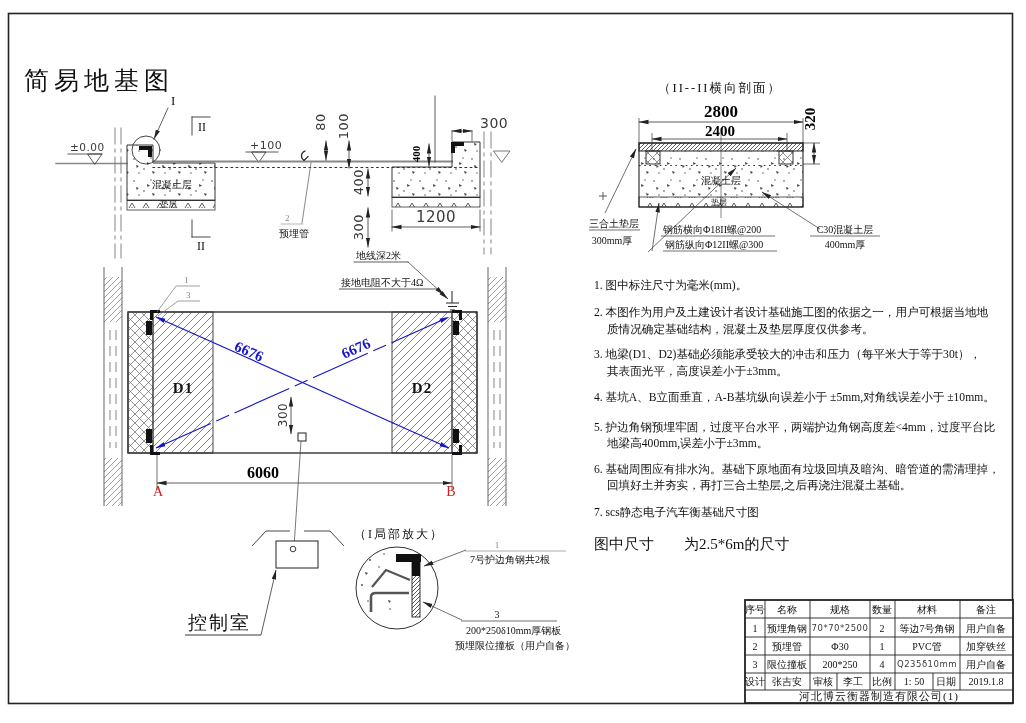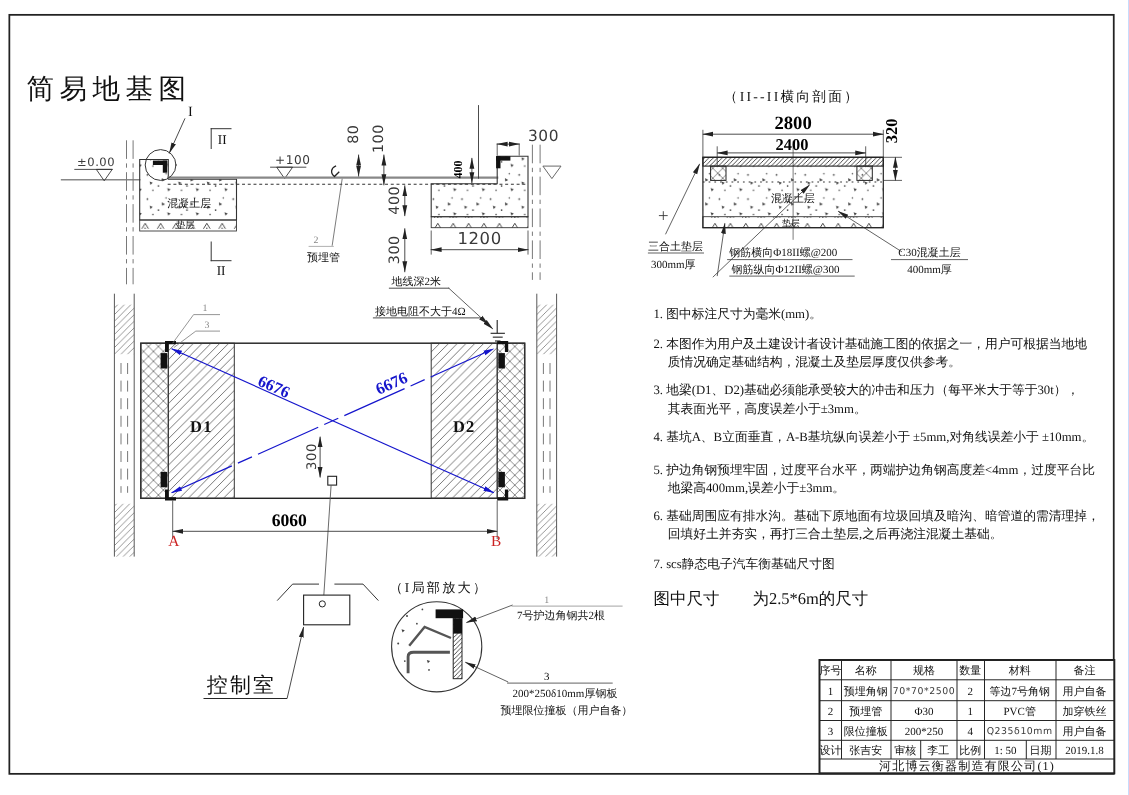--- a/index.html
+++ b/index.html
@@ -1,16 +1,16 @@
 <!DOCTYPE html>
 <html><head>
 <meta charset="utf-8">
 <style>
   html,body{margin:0;padding:0;background:#fff;}
-  .page{position:relative;width:1026px;height:723px;background:#3b82f6;overflow:hidden;}
+  .page{position:relative;width:1026px;height:723px;background:#f0abfc;overflow:hidden;}
   svg{display:block;}
   svg text{font-family:"Liberation Serif","DejaVu Serif",serif;fill:#111;}
   .cn{font-size:10px;}
   .note{font-size:11.6px;}
   .dim{font-family:"DejaVu Sans","Liberation Sans",sans-serif;fill:#3a3a3a;letter-spacing:.5px;}
   .dimb{font-weight:bold;fill:#000;}
   .blue{fill:#1515cc;font-weight:bold;}
   .red{fill:#cc2222;}
   .gray{fill:#888;}
   .ttl{font-size:25px;letter-spacing:5px;}

